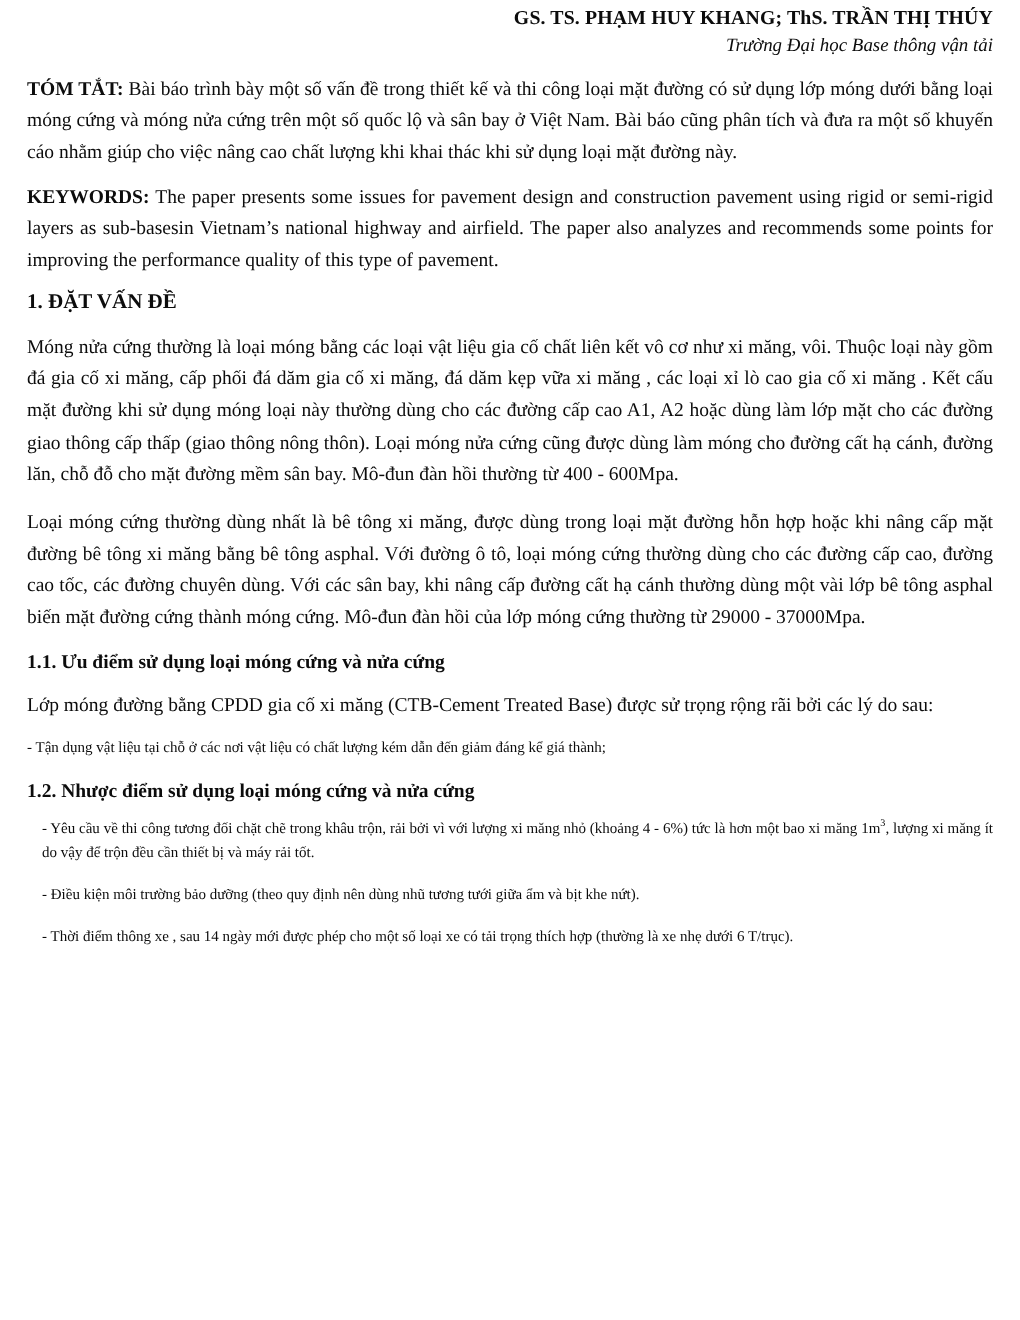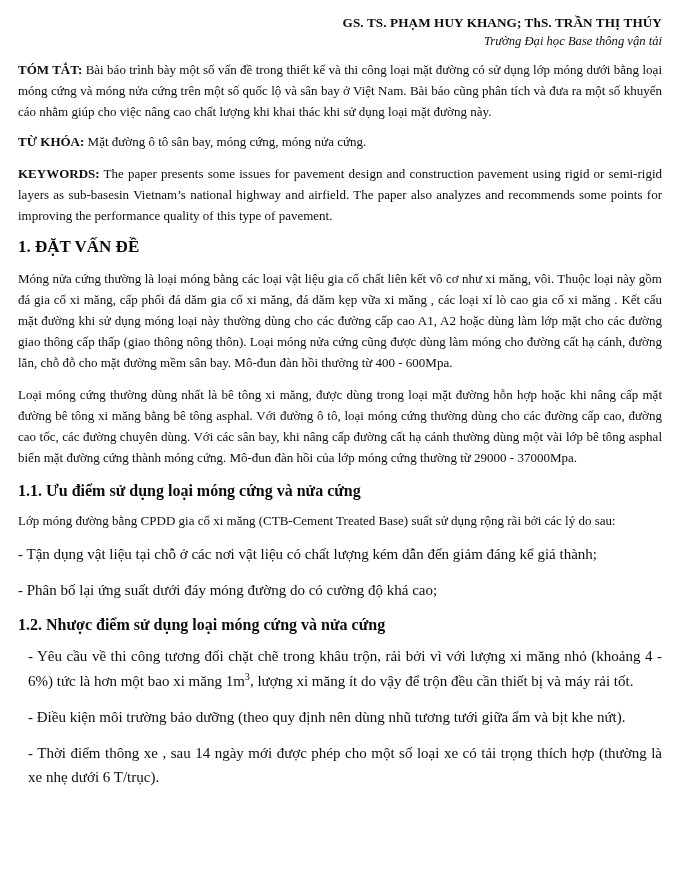--- a/index.html
+++ b/index.html
@@ -12,21 +12,21 @@
     height: 880px;
     overflow: hidden;
     font-family: "Liberation Serif", "DejaVu Serif", serif;
     color: #0c0c0c;
   }
   .page {
     width: 680px;
     height: 880px;
     position: relative;
     box-sizing: border-box;
-    padding: 14px 18px 0 18px;
+    padding: 3px 18px 0 18px;
     background: #ffffff;
   }
 
   
   .author-line {
     text-align: right;
     font-weight: bold;
     font-size: 13.2px;
     letter-spacing: 0.1px;
     line-height: 1.35;
@@ -56,38 +56,38 @@
   
   p.tight {
     margin: 0 0 9px 0;
   }
   p.looser {
     margin: 0 0 11px 0;
   }
 
   
   h2.sec-head {
-    font-size: 17px;
+    font-size: 14px;
     font-weight: bold;
     margin: 9px 0 8px 0;
     line-height: 1.45;
     text-align: left;
   }
   h3.sub-head {
-    font-size: 16px;
+    font-size: 13px;
     font-weight: bold;
     margin: 10px 0 8px 0;
     line-height: 1.45;
     text-align: left;
   }
 
   
   p.dash-line {
     margin: 0 0 11px 0;
-    font-size: 15px;
+    font-size: 10px;
     line-height: 1.62;
     text-align: justify;
   }
   p.dash-line.multi {
     text-align: justify;
     margin-bottom: 12px;
     margin-left: 10px;
   }
   sup {
     font-size: 0.68em;
@@ -98,37 +98,35 @@
 </head>
 <body>
 
 <div class="page">
 
   <div class="author-line">GS. TS. PHẠM HUY KHANG; ThS. TRẦN THỊ THÚY</div>
   <div class="affiliation-line">Trường Đại học Base thông vận tải</div>
 
   <p class="body-par tight"><span class="lbl">TÓM TẮT:</span><span> Bài báo trình bày một số vấn đề trong thiết kế và thi công loại mặt đường có sử dụng lớp móng dưới bằng loại móng cứng và móng nửa cứng trên một số quốc lộ và sân bay ở Việt Nam. Bài báo cũng phân tích và đưa ra một số khuyến cáo nhằm giúp cho việc nâng cao chất lượng khi khai thác khi sử dụng loại mặt đường này.</span></p>
 
-  <p class="body-par looser"><span class="lbl">TỪ KHÓA:</span><span> Mặt đường ô tô sân bay, móng cứng, móng nửa cứng.</span></p>
 
   <p class="body-par tight"><span class="lbl">KEYWORDS:</span><span> The paper presents some issues for pavement design and construction pavement using rigid or semi-rigid layers as sub-basesin Vietnam’s national highway and airfield. The paper also analyzes and recommends some points for improving the performance quality of this type of pavement.</span></p>
 
 
   <h2 class="sec-head">1. ĐẶT VẤN ĐỀ</h2>
 
   <p class="body-par looser">Móng nửa cứng thường là loại móng bằng các loại vật liệu gia cố chất liên kết vô cơ như xi măng, vôi. Thuộc loại này gồm đá gia cố xi măng, cấp phối đá dăm gia cố xi măng, đá dăm kẹp vữa xi măng , các loại xỉ lò cao gia cố xi măng . Kết cấu mặt đường khi sử dụng móng loại này  thường dùng cho các đường cấp  cao A1, A2 hoặc dùng làm lớp mặt cho các đường giao thông cấp thấp (giao thông nông thôn). Loại móng nửa cứng cũng được dùng làm móng cho đường cất hạ cánh, đường lăn, chỗ đỗ cho mặt đường mềm sân bay. Mô-đun đàn hồi thường từ 400 - 600Mpa.</p>
 
   <p class="body-par looser">Loại móng cứng thường dùng nhất là bê tông xi măng, được dùng trong loại mặt đường hỗn hợp hoặc khi nâng cấp mặt đường bê tông xi măng bằng bê tông asphal. Với đường ô tô, loại móng cứng thường dùng cho các đường cấp cao, đường cao tốc, các đường chuyên dùng. Với các sân bay, khi nâng cấp đường cất hạ cánh thường dùng một vài lớp bê tông asphal biến mặt đường cứng thành móng cứng. Mô-đun đàn hồi của lớp móng cứng thường từ 29000 - 37000Mpa.</p>
 
   <h3 class="sub-head">1.1. Ưu điểm sử dụng loại móng cứng và nửa cứng</h3>
 
-  <p class="body-par looser">Lớp móng đường bằng CPDD gia cố xi măng (CTB-Cement Treated Base) suất sử dụng rộng rãi bởi các lý do sau:</p>
+  <p class="body-par looser">Lớp móng đường bằng CPDD gia cố xi măng (CTB-Cement Treated Base) được sử trọng rộng rãi bởi các lý do sau:</p>
 
   <p class="dash-line">- Tận dụng vật liệu tại chỗ ở các nơi vật liệu có chất lượng kém dẫn đến giảm đáng kể giá thành;</p>
-  <p class="dash-line">- Phân bố lại ứng suất dưới đáy móng đường do có cường độ khá cao;</p>
 
   <h3 class="sub-head">1.2. Nhược điểm sử dụng loại móng cứng và nửa cứng</h3>
 
   <p class="dash-line multi"><span>- Yêu cầu về thi công tương đối chặt chẽ trong khâu trộn, rải bởi vì với lượng xi măng nhỏ (khoảng 4 - 6%) tức là hơn một bao xi măng 1m</span><sup>3</sup><span>, lượng xi măng ít do vậy để trộn đều cần thiết bị và máy rải tốt.</span></p>
 
   <p class="dash-line multi">-  Điều kiện môi trường bảo dưỡng (theo quy định nên dùng nhũ tương tưới giữa ẩm và bịt khe nứt).</p>
 
   <p class="dash-line multi">- Thời điểm thông xe , sau 14 ngày mới được phép cho một số loại xe có tải trọng thích hợp (thường là xe nhẹ dưới 6 T/trục).</p>
 
 </div>

